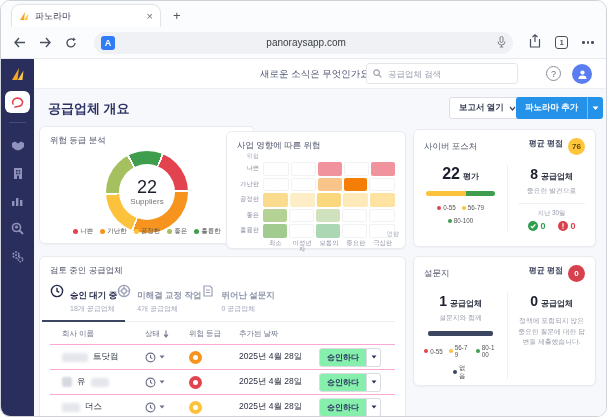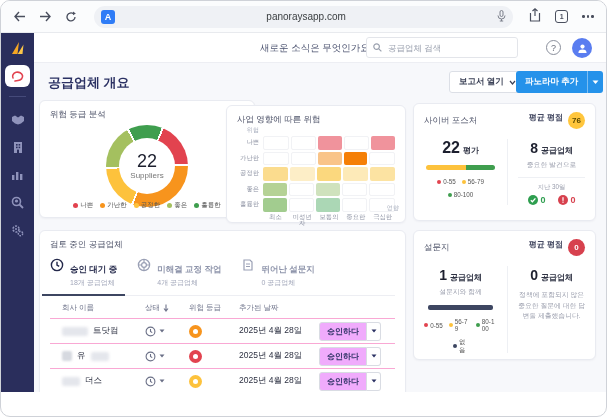--- a/index.html
+++ b/index.html
@@ -84,46 +84,57 @@
   .mini-legend .lg-dot{width:4px;height:4px;}
   .hr{border-top:1px solid #eef0f4;margin:7px 2px 5px;}
   .counts{display:flex;justify-content:center;gap:12px;margin-top:3px;align-items:center;}
   .cnt{display:flex;align-items:center;gap:3px;font-size:9px;font-weight:bold;}
   .cnt.ok{color:#2e9e4f;}
   .cnt.bad{color:#d7414e;}
   .solidbar{height:5px;border-radius:2px;margin:8px 6px 0;}
   .wrap-lab{max-width:15px;line-height:1.15;text-align:left;word-break:break-all;}
   .quest-desc{font-size:6.8px;color:#989cab;line-height:1.55;margin-top:6px;text-align:center;}
   
-  .tabs{margin:7px 10px 0;display:flex;gap:20px;border-bottom:1px solid #edeef3;}
+  .tabs{margin:7px 10px 0;display:flex;border-bottom:1px solid #edeef3;}
   .rtab{display:flex;gap:6px;padding-bottom:7px;align-items:flex-start;position:relative;}
   .rtab .t-label{font-size:8.5px;font-weight:bold;color:#9096ac;line-height:1.1;}
   .rtab .t-sub{font-size:7px;color:#a2a7ba;margin-top:2px;}
   .rtab.active .t-label{color:#23284a;}
   .rtab.active::after{content:"";position:absolute;left:-8px;right:-8px;bottom:-1px;height:2px;background:#3d4661;}
   .tbl{margin:0 10px;}
   .tbl-head{display:flex;align-items:center;font-size:7.5px;color:#70758c;padding:7px 0 5px;}
   .c-name{flex:1;display:flex;align-items:center;gap:5px;padding-left:12px;min-width:0;}
   .c-status{width:44px;display:flex;align-items:center;gap:3px;flex:none;}
   .c-risk{width:50px;flex:none;display:flex;align-items:center;}
   .c-date{width:80px;flex:none;}
   .c-act{width:76px;flex:none;display:flex;}
   .tbl-row{display:flex;align-items:center;height:25px;border-top:1px solid #f9a8d4;font-size:8.5px;color:#2d3142;}
   .blurblock{height:9px;background:#e4e6ec;border-radius:2px;filter:blur(1.5px);flex:none;}
   .logo-sq{width:10px;height:10px;border-radius:2px;flex:none;}
   .risk-badge{width:13px;height:13px;border-radius:50%;display:flex;align-items:center;justify-content:center;}
   .risk-badge i{width:5px;height:5px;background:#fff;border-radius:50%;}
-  .approve{padding:3px 7px;border:1px solid #d9dce3;border-radius:3px 0 0 3px;background:#f0abfc;font-size:8px;font-weight:bold;color:#2b3163;white-space:nowrap;}
+  .approve{padding:3px 7px;border:1px solid #d9dce3;border-radius:3px 0 0 3px;background:#86efac;font-size:8px;font-weight:bold;color:#2b3163;white-space:nowrap;}
   .approve-caret{width:14px;border:1px solid #d9dce3;border-left:none;border-radius:0 3px 3px 0;background:#fff;display:flex;align-items:center;justify-content:center;}
 </style>
 </head>
 <body>
 
 <div class="window">
 
+  <div class="tabstrip">
+    <div class="tab">
+      <svg width="11" height="11" viewBox="0 0 11 11">
+          <path d="M1 9 L6 1 L5 9 Z" fill="#f5a623"></path>
+          <path d="M5 9 L9 3 L8.4 9 Z" fill="#fbc649"></path>
+        </svg>
+      <span class="tab-title">파노라마</span>
+      <span class="tab-close">×</span>
+    </div>
+    <span class="newtab">+</span>
+  </div>
 
   <div class="toolbar">
     <span class="nav-ic">
         <svg width="13" height="11" viewBox="0 0 13 11">
           <path d="M6 1 L2 5.5 L6 10 M2 5.5 H12" stroke="#4a4f5e" stroke-width="1.4" fill="none"></path>
         </svg>
       </span>
     <span class="nav-ic">
         <svg width="13" height="11" viewBox="0 0 13 11">
           <path d="M7 1 L11 5.5 L7 10 M11 5.5 H1" stroke="#4a4f5e" stroke-width="1.4" fill="none"></path>

